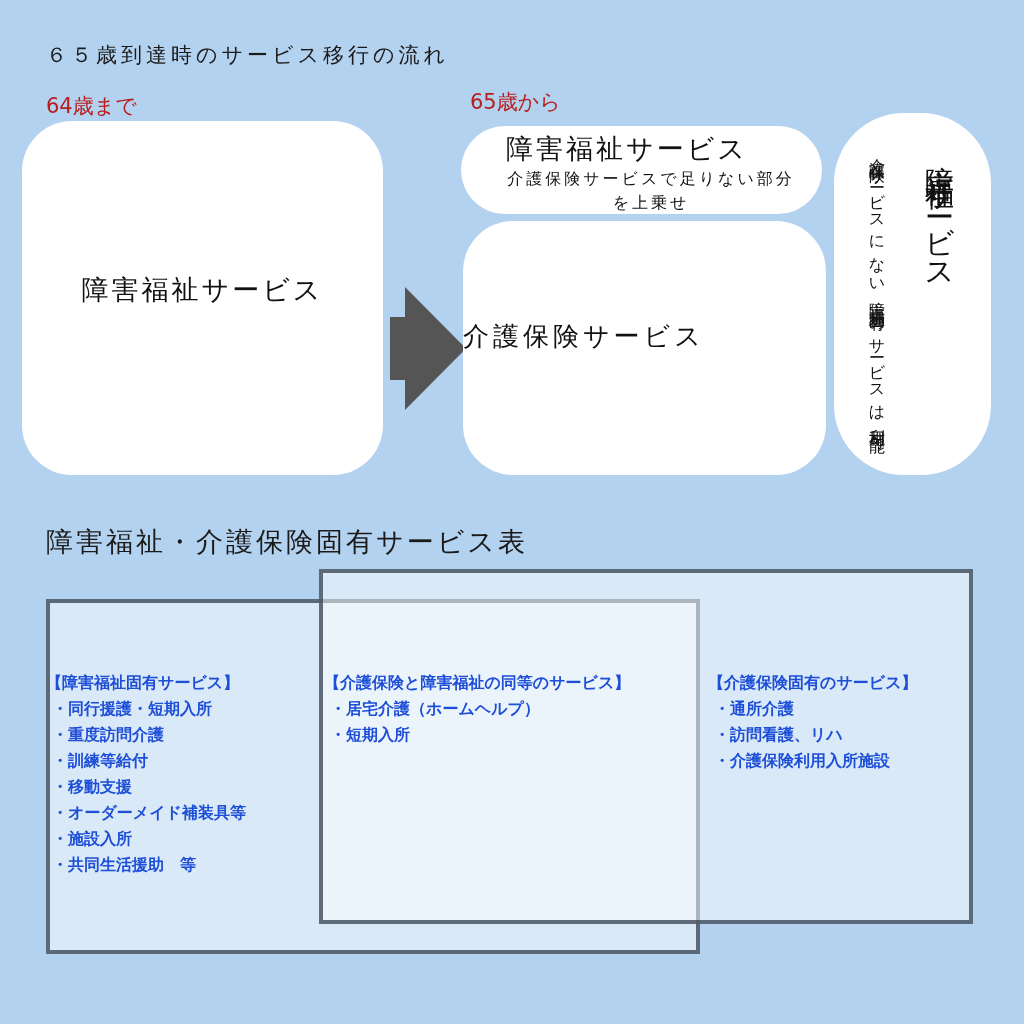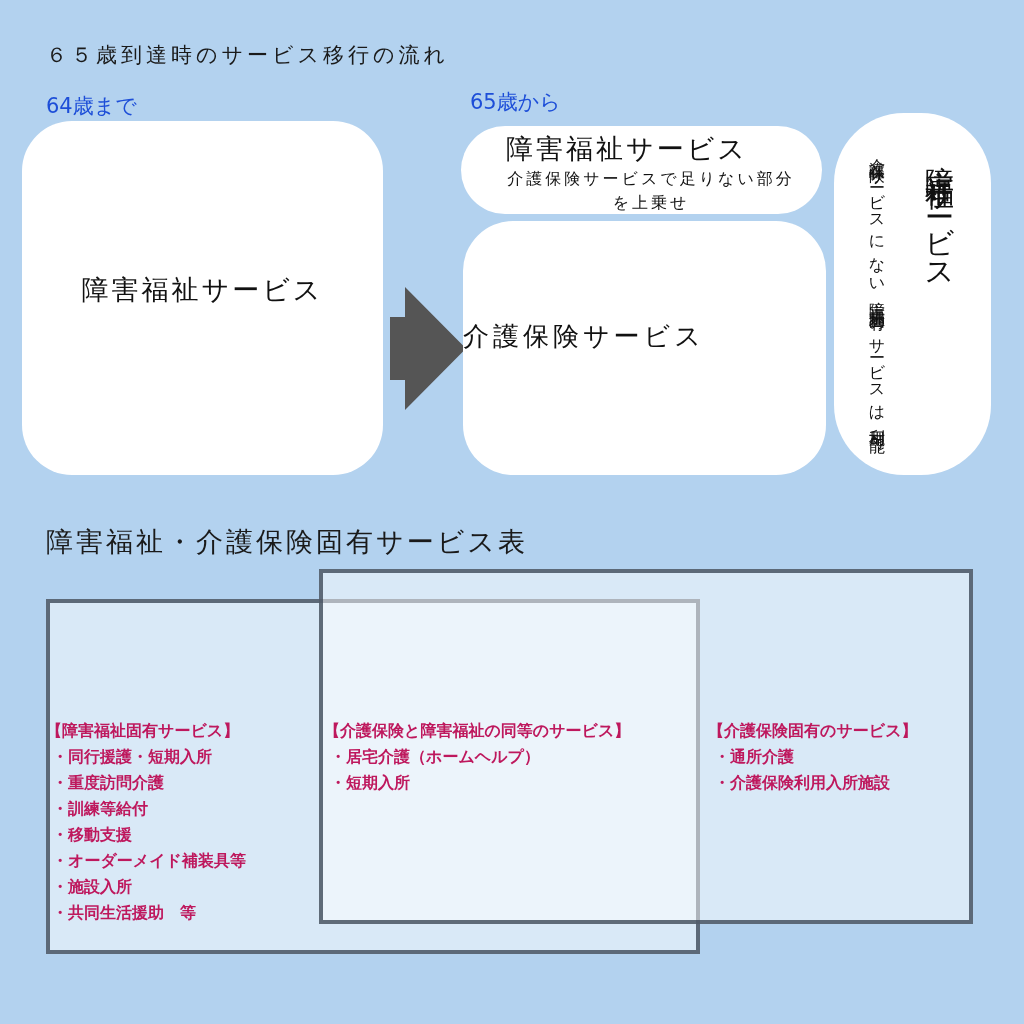--- a/index.html
+++ b/index.html
@@ -6,41 +6,41 @@
     body {
       width:1024px; height:1024px; position:relative; overflow:hidden;
       background:#b3d2ef;
       font-family:"DejaVu Sans", "Liberation Sans", sans-serif;
       color:#111;
     }
     .abs { position:absolute; }
     .title {
       left:46px; top:24px; font-size:21px; letter-spacing:4px; color:#1a1a1a; white-space:nowrap;margin-top:17px;
     }
-    .age-label { color:#1d4ed8; font-size:21px; white-space:nowrap; }
+    .age-label { color:#b91c1c; font-size:21px; white-space:nowrap; }
     .card { background:#fff; }
     #box-left { left:22px; top:121px; width:361px; height:354px; border-radius:50px;
       display:flex; align-items:center; justify-content:center; }
     #box-left span { font-size:27px; letter-spacing:3px; margin-top:-16px; }
     #pill-top { left:461px; top:126px; width:361px; height:88px; border-radius:44px; }
     #pill-top .pt-title { position:absolute; left:45px; top:5px; font-size:27px; letter-spacing:3px; white-space:nowrap; }
     #pill-top .pt-sub { position:absolute; left:45px; top:41px; font-size:16px; letter-spacing:3px; line-height:24px; white-space:nowrap; }
     #box-mid { left:463px; top:221px; width:363px; height:254px; border-radius:50px;
       display:flex; align-items:center; }
     #box-mid span { font-size:26px; letter-spacing:4px; margin-top:-24px; }
     #pill-v { left:834px; top:113px; width:157px; height:362px; border-radius:70px; }
     .vtext { position:absolute; writing-mode:vertical-rl; white-space:nowrap; }
     #pill-v .v-title { left:86px; top:30px; font-size:29px; letter-spacing:5px; }
     #pill-v .v-sub { left:28px; top:33px; font-size:16px; letter-spacing:3px; line-height:30px; height:300px; white-space:normal; }
     #arrow { left:390px; top:287px; width:76px; height:123px; }
     .table-title { left:46px; top:524px; font-size:27px; letter-spacing:3px; white-space:nowrap; color:#1a1a1a;font-family:Liberation Serif, serif; }
     .vbox { position:absolute; box-sizing:border-box; border:4px solid rgba(60,72,88,0.8); }
     #tbl-left { left:46px; top:599px; width:654px; height:355px; background:rgba(255,255,255,0.5); }
     #tbl-right { left:319px; top:569px; width:654px; height:355px; background:rgba(255,255,255,0.5); }
-    .col { position:absolute; font-size:16px; font-weight:bold; line-height:26px; white-space:nowrap; color:#be185d;margin-top:48px; }
+    .col { position:absolute; font-size:16px; font-weight:bold; line-height:26px; white-space:nowrap; color:#1d4ed8; }
     .col .hd { margin-left:-6px; }
     #col-disability { left:52px; top:670px; }
     #col-common { left:330px; top:670px; }
     #col-care { left:714px; top:670px; }
   </style>
 </head>
 <body>
 
 <div class="abs title">６５歳到達時のサービス移行の流れ</div>
 
@@ -87,14 +87,15 @@
 
 <div id="col-common" class="col">
   <div class="hd">【介護保険と障害福祉の同等のサービス】</div>
   <div>・居宅介護（ホームヘルプ）</div>
   <div>・短期入所</div>
 </div>
 
 <div id="col-care" class="col">
   <div class="hd">【介護保険固有のサービス】</div>
   <div>・通所介護</div>
+  <div>・訪問看護、リハ</div>
   <div>・介護保険利用入所施設</div>
 </div>
 
 </body></html>

